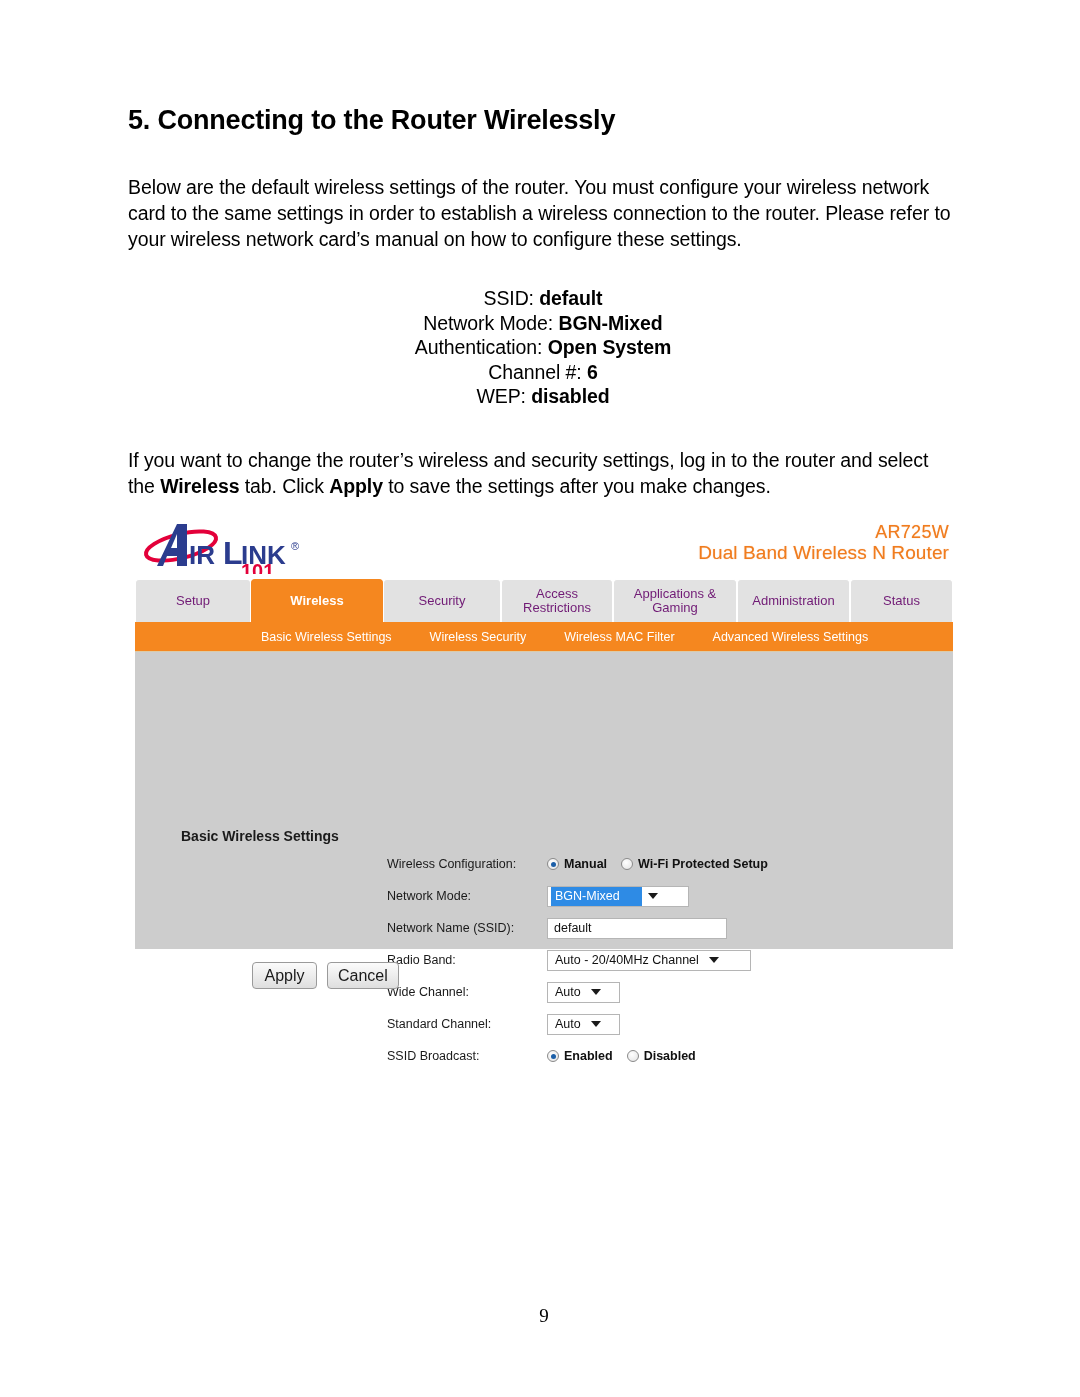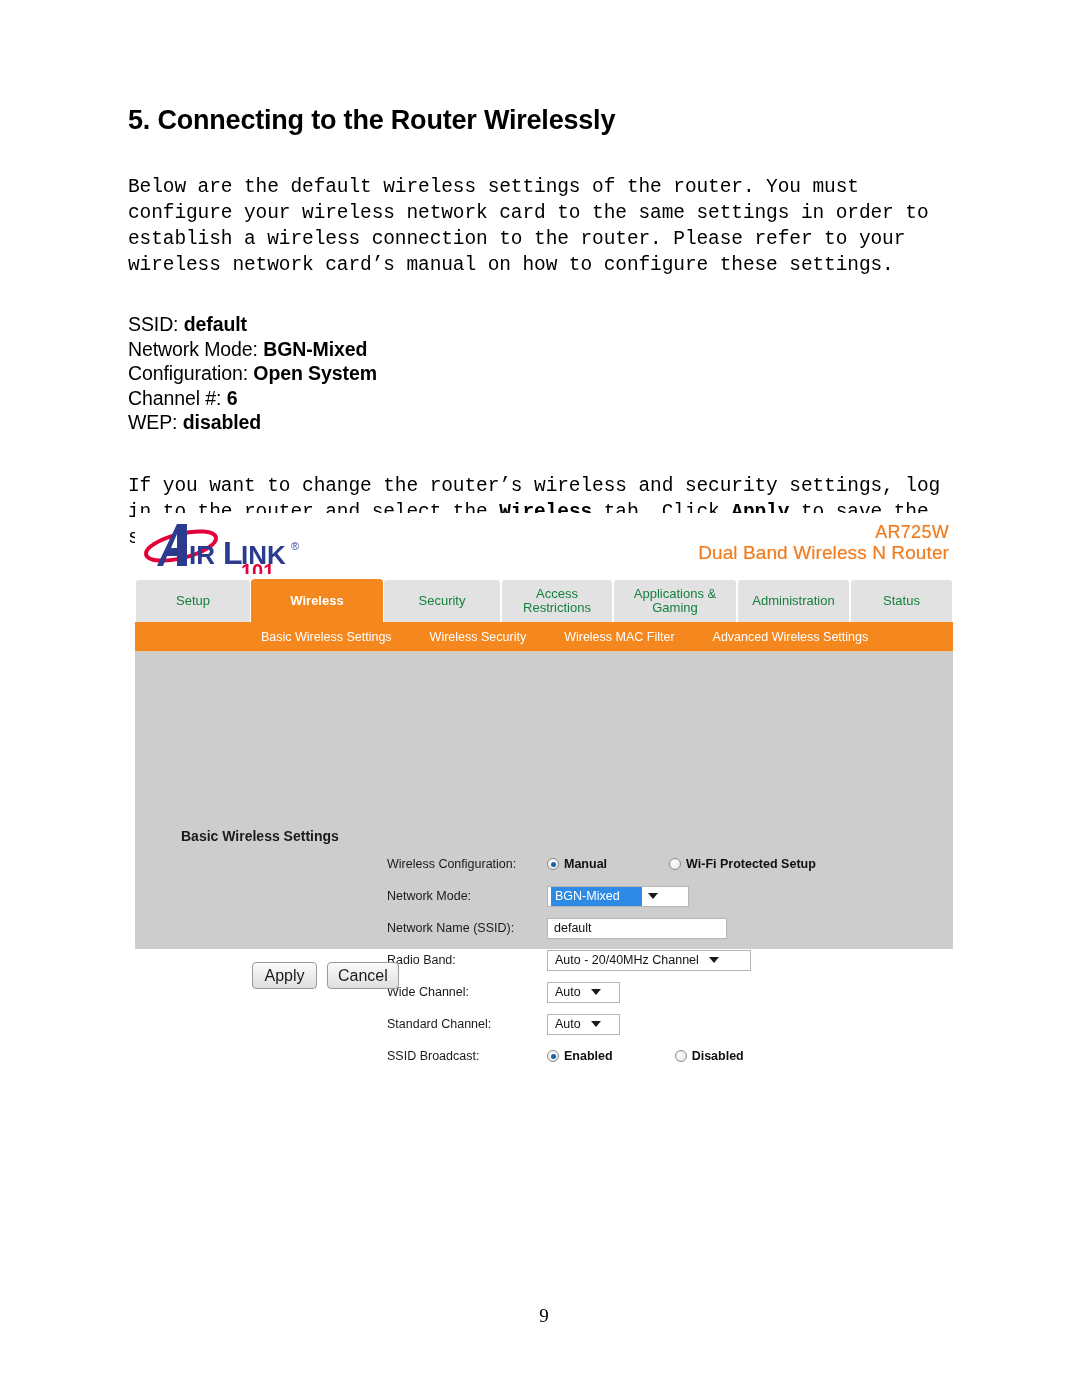--- a/index.html
+++ b/index.html
@@ -37,30 +37,29 @@
     letter-spacing: -0.2px;
     margin: 0 0 38px 0;
     line-height: 1.2;
   }
 
   .doc-para {
     font-size: 19.5px;
     line-height: 26px;
     margin: 0;
     letter-spacing: -0.1px;
-    font-family: Liberation Mono, monospace;
   }
 
   .settings-list {
     margin: 34px 0 0 0;
     font-size: 19.5px;
     line-height: 24.5px;
     letter-spacing: -0.1px;
   }
-  .settings-list .row { white-space: nowrap; }
+  .settings-list .row { white-space: nowrap; text-align: center; }
   .settings-list b { font-weight: bold; }
 
   .doc-para2 {
     margin-top: 38px;
   }
 
   
   .router-shot {
     position: absolute;
     left: 131px;
@@ -111,21 +110,21 @@
     background: #ffffff;
     padding: 0;
   }
   .tab {
     flex: 0 0 auto;
     height: 43px;
     background: #E2E2E2;
     border: 1px solid #FFFFFF;
     border-bottom: none;
     border-radius: 4px 4px 0 0;
-    color: #15803d;
+    color: #701a75;
     font-size: 13px;
     display: flex;
     align-items: center;
     justify-content: center;
     text-align: center;
     line-height: 14px;
     box-sizing: border-box;
   }
   .tab.active {
     background: #F5871F;
@@ -190,21 +189,20 @@
   }
   .form-label {
     width: 160px;
     font-size: 12.5px;
     color: #1A1A1A;
     flex: 0 0 160px;
   }
   .form-control {
     display: flex;
     align-items: center;
-    gap: 48px;
   }
 
   
   .radio-item {
     display: flex;
     align-items: center;
     margin-right: 14px;
     font-size: 12.5px;
     font-weight: bold;
     color: #111;
@@ -326,21 +324,21 @@
     <div class="settings-list">
       <div class="row">
         <span>SSID:</span>
         <b>default</b>
       </div>
       <div class="row">
         <span>Network Mode:</span>
         <b>BGN-Mixed</b>
       </div>
       <div class="row">
-        <span>Configuration:</span>
+        <span>Authentication:</span>
         <b>Open System</b>
       </div>
       <div class="row">
         <span>Channel #:</span>
         <b>6</b>
       </div>
       <div class="row">
         <span>WEP:</span>
         <b>disabled</b>
       </div>

